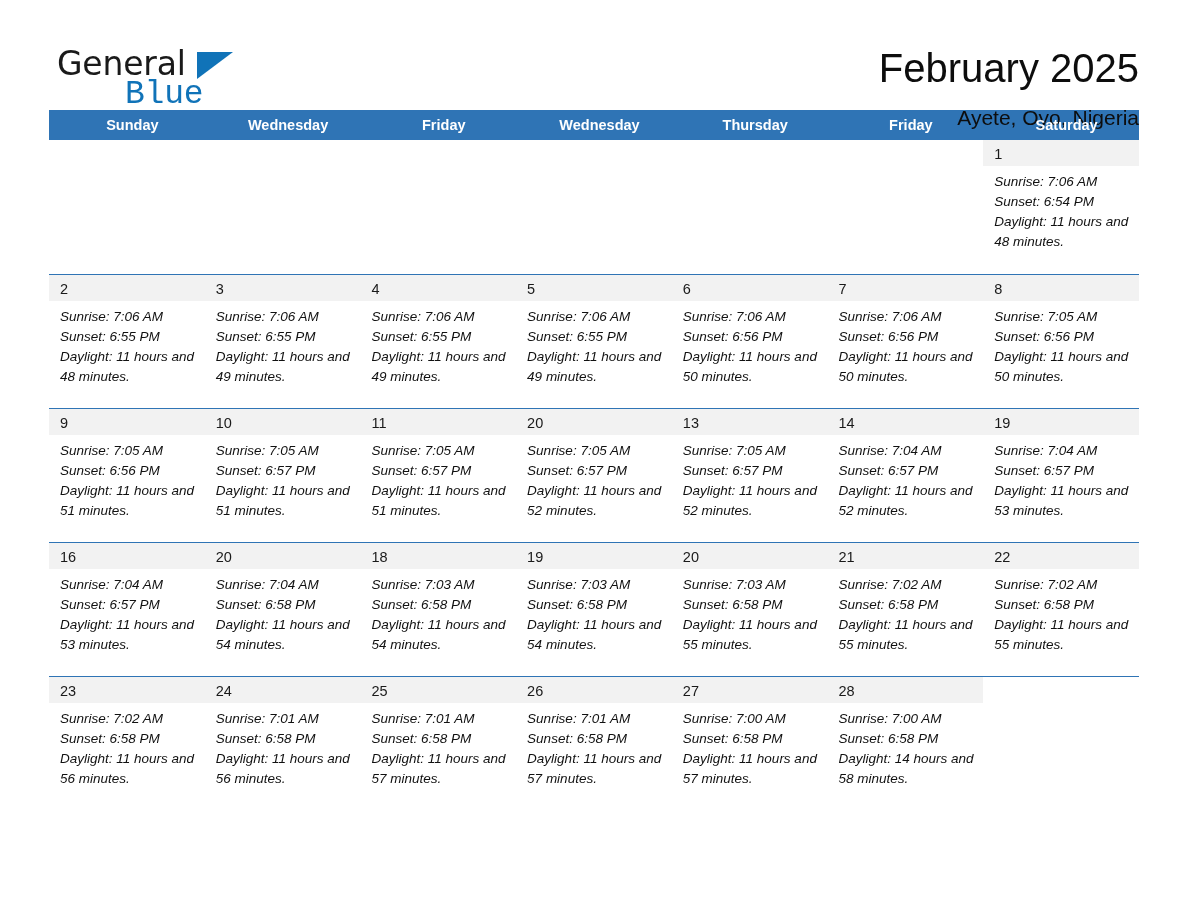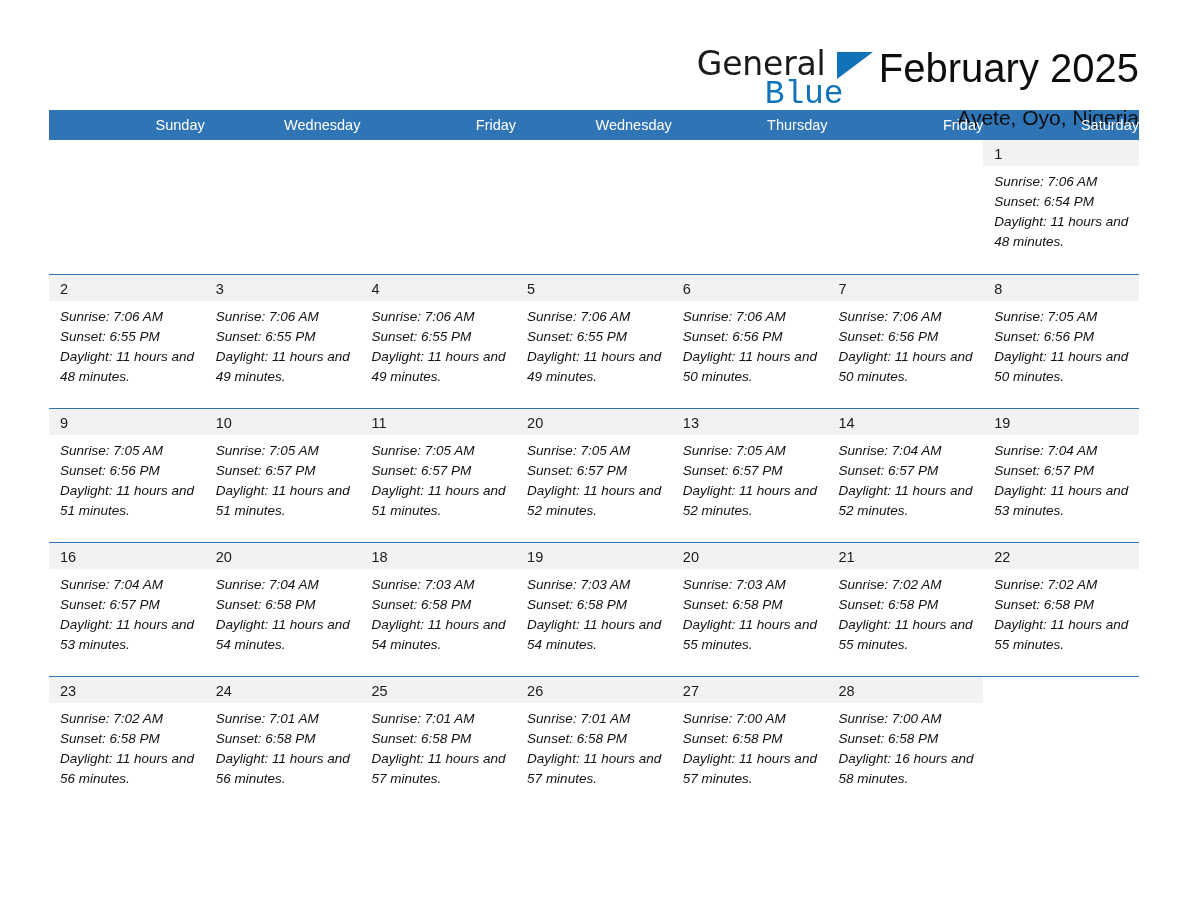--- a/index.html
+++ b/index.html
@@ -19,21 +19,21 @@
     position: relative;
     width: 1188px;
     height: 918px;
     padding: 0 49px;
   }
 
   
   .header {
     display: flex;
     align-items: flex-start;
-    justify-content: flex-end;
+    justify-content: space-between;
     padding-top: 47px;
     height: 110px;
   }
   .logo-block {
     position: relative;
     width: 190px;
     height: 72px;
     line-height: 1;
   }
   .logo-general {
@@ -87,22 +87,22 @@
   
   .calendar {
     width: 1090px;
     border-collapse: collapse;
     table-layout: fixed;
   }
   .calendar thead th {
     background: #2f74b5;
     color: #ffffff;
     font-size: 14.5px;
-    font-weight: 400;
-    text-align: right;
+    font-weight: 700;
+    text-align: center;
     padding: 7px 0 7px 11px;
     height: 30px;
     vertical-align: middle;
   }
   .calendar tbody td {
     width: 155.7px;
     height: 134px;
     vertical-align: top;
     padding: 0;
     border-top: 1.6px solid #2f74b5;
@@ -406,21 +406,21 @@
               <div>Sunrise: 7:00 AM</div>
               <div>Sunset: 6:58 PM</div>
               <div class="daylight">Daylight: 11 hours and 57 minutes.</div>
             </div>
           </td>
           <td class="day">
             <div class="daynum-bar">28</div>
             <div class="cell-body">
               <div>Sunrise: 7:00 AM</div>
               <div>Sunset: 6:58 PM</div>
-              <div class="daylight">Daylight: 16 hours and 58 minutes.</div>
+              <div class="daylight">Daylight: 14 hours and 58 minutes.</div>
             </div>
           </td>
           <td class="blank">
             <div class="daynum-bar"></div>
           </td>
         </tr>
       </tbody>
   </table>
 
 </div>

